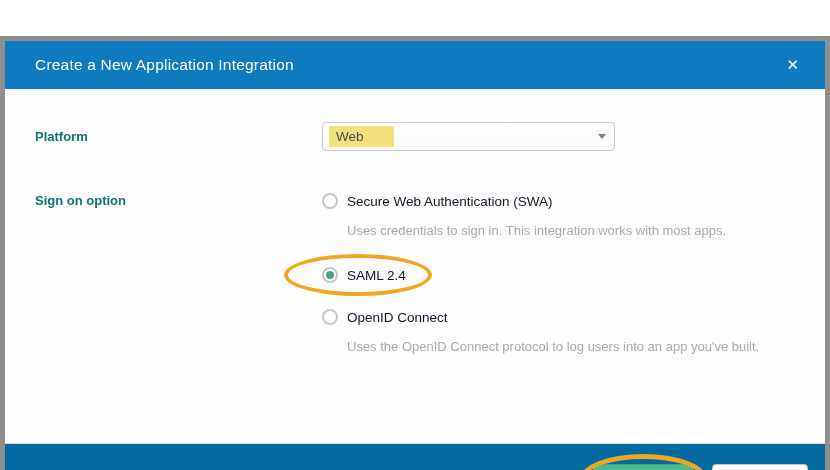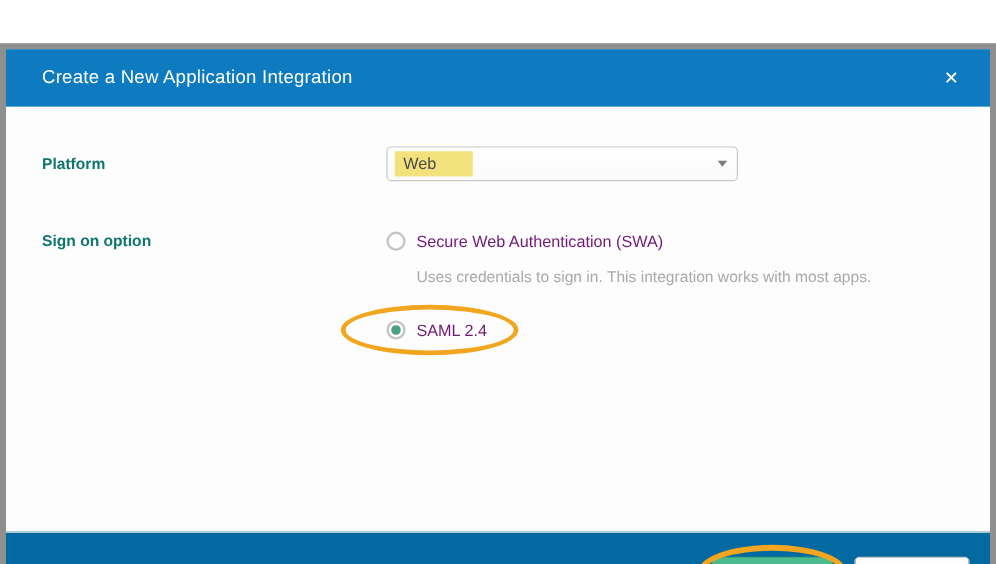--- a/index.html
+++ b/index.html
@@ -76,21 +76,21 @@
   .radio {
     width:16px; height:16px; flex:none;
     border:2px solid #c6c6c6; border-radius:50%;
     background:#ffffff; position:relative; cursor:pointer;
   }
   .radio.selected::after {
     content:""; position:absolute; inset:2px;
     border-radius:50%;
     background:var(--radio-selected,#4aa183);
   }
-  .option-label { font-size:13.5px; color:#701a75; margin-left:9px; cursor:pointer; }
+  .option-label { font-size:13.5px; color:#0f172a; margin-left:9px; cursor:pointer; }
   .option-desc {
     margin:12px 0 0 25px;
     font-size:13px; line-height:20px; color:#a9a9a9;
     max-width:458px;
   }
 
   
   .annotation-oval {
     position:absolute;
     border:4px solid var(--annotation,#f2a51e);
@@ -162,20 +162,27 @@
           </div>
 
           <div class="option">
             <div class="option-title">
               <span class="annotation-oval oval-saml"></span>
               <span class="radio selected"></span>
               <span class="option-label">SAML 2.4</span>
             </div>
           </div>
 
+          <div class="option">
+            <div class="option-title">
+              <span class="radio"></span>
+              <span class="option-label">OpenID Connect</span>
+            </div>
+            <div class="option-desc">Uses the OpenID Connect protocol to log users into an app you've built.</div>
+          </div>
 
         </div>
       </div>
 
     </div>
 
     <div class="modal-footer">
       <span class="btn-create-wrap">
         <span class="annotation-oval oval-create"></span>
         <button class="btn btn-create">Create</button>

